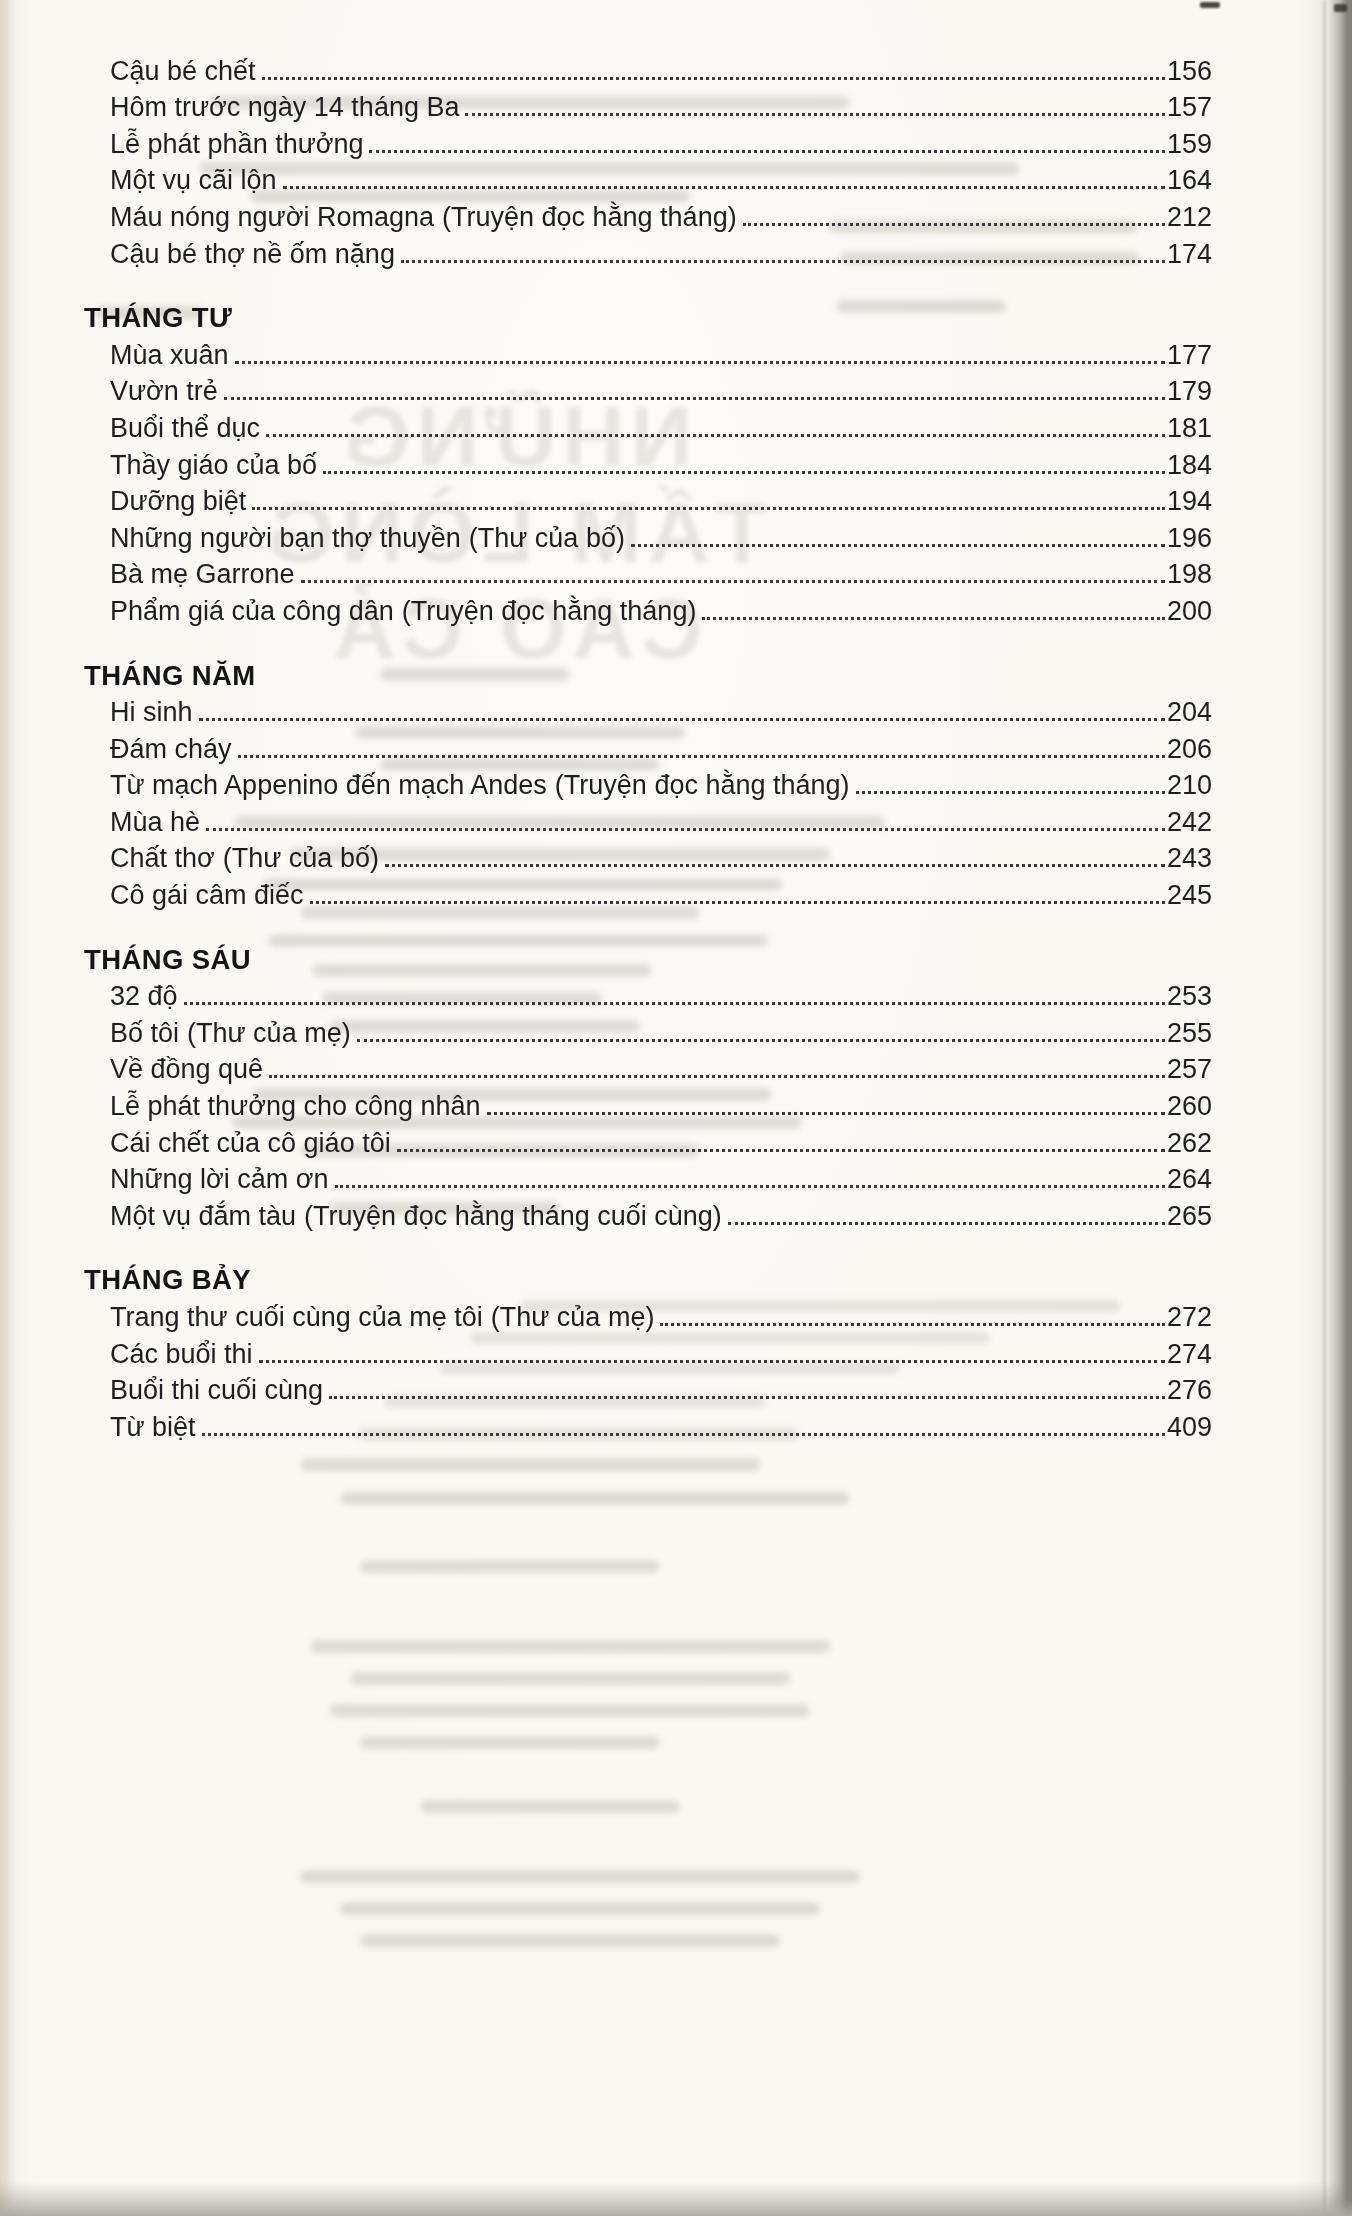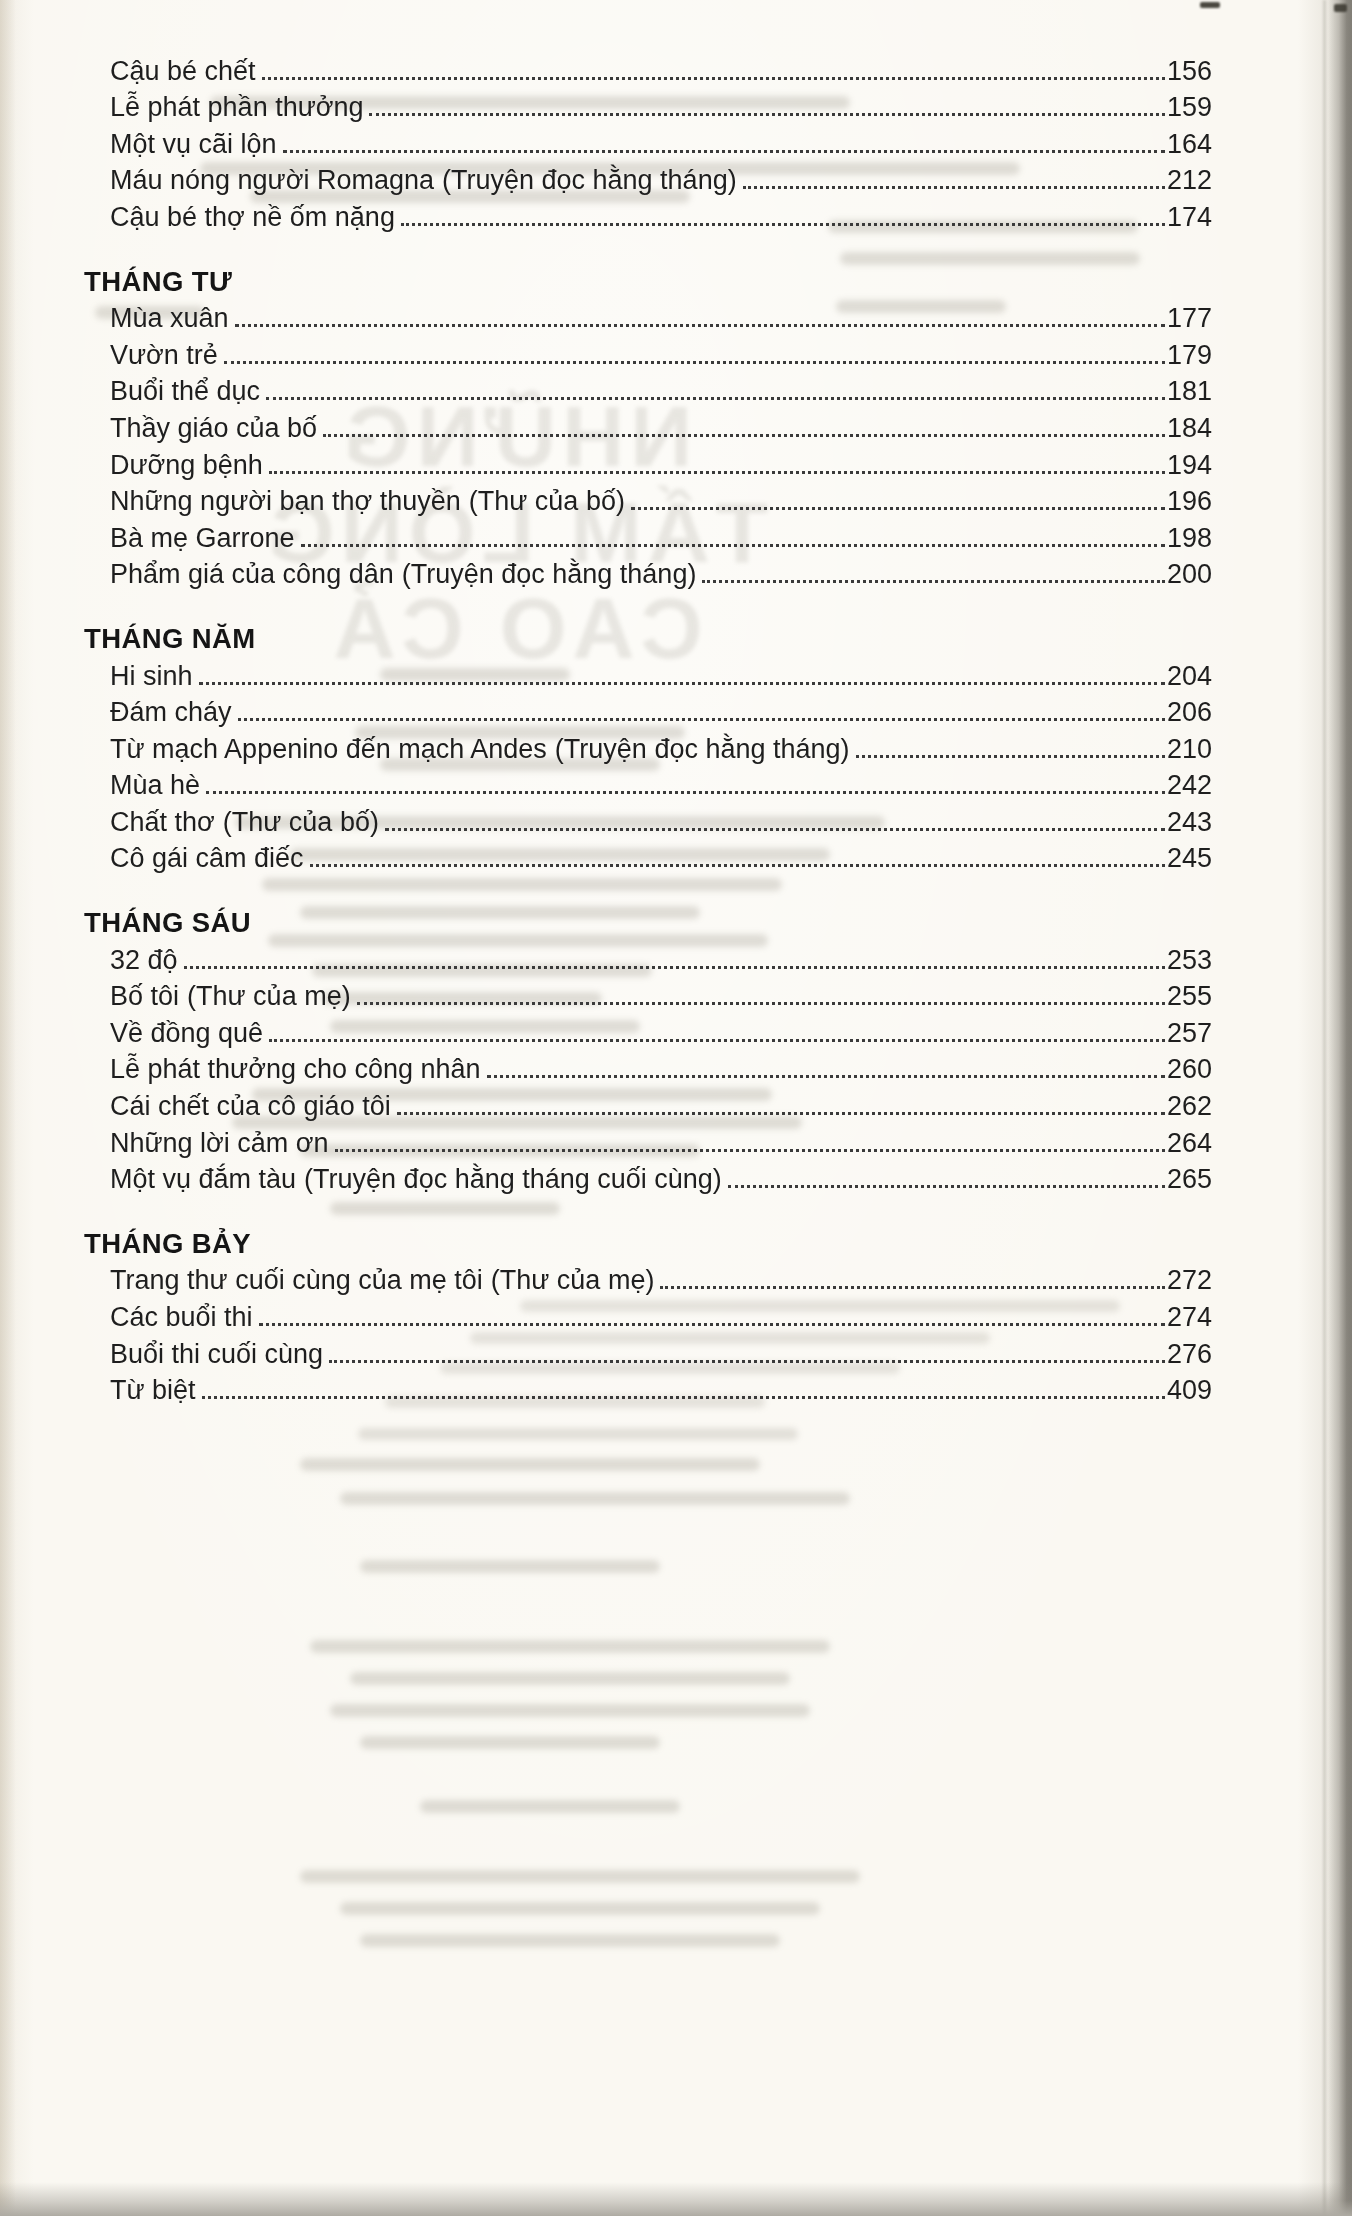--- a/index.html
+++ b/index.html
@@ -153,20 +153,25 @@
     </div>
 
   <div class="toc">
       <section class="toc-section">
         <div class="entry">
           <span class="entry-title">Cậu bé chết</span>
           <span class="dot-leader"></span>
           <span class="entry-page">156</span>
         </div>
         <div class="entry">
+          <span class="entry-title">Hôm trước ngày 14 tháng Ba</span>
+          <span class="dot-leader"></span>
+          <span class="entry-page">157</span>
+        </div>
+        <div class="entry">
           <span class="entry-title">Lễ phát phần thưởng</span>
           <span class="dot-leader"></span>
           <span class="entry-page">159</span>
         </div>
         <div class="entry">
           <span class="entry-title">Một vụ cãi lộn</span>
           <span class="dot-leader"></span>
           <span class="entry-page">164</span>
         </div>
         <div class="entry">
@@ -197,21 +202,21 @@
           <span class="entry-title">Buổi thể dục</span>
           <span class="dot-leader"></span>
           <span class="entry-page">181</span>
         </div>
         <div class="entry">
           <span class="entry-title">Thầy giáo của bố</span>
           <span class="dot-leader"></span>
           <span class="entry-page">184</span>
         </div>
         <div class="entry">
-          <span class="entry-title">Dưỡng bệnh</span>
+          <span class="entry-title">Dưỡng biệt</span>
           <span class="dot-leader"></span>
           <span class="entry-page">194</span>
         </div>
         <div class="entry">
           <span class="entry-title">Những người bạn thợ thuyền</span>
           <span class="entry-note">(Thư của bố)</span>
           <span class="dot-leader"></span>
           <span class="entry-page">196</span>
         </div>
         <div class="entry">

